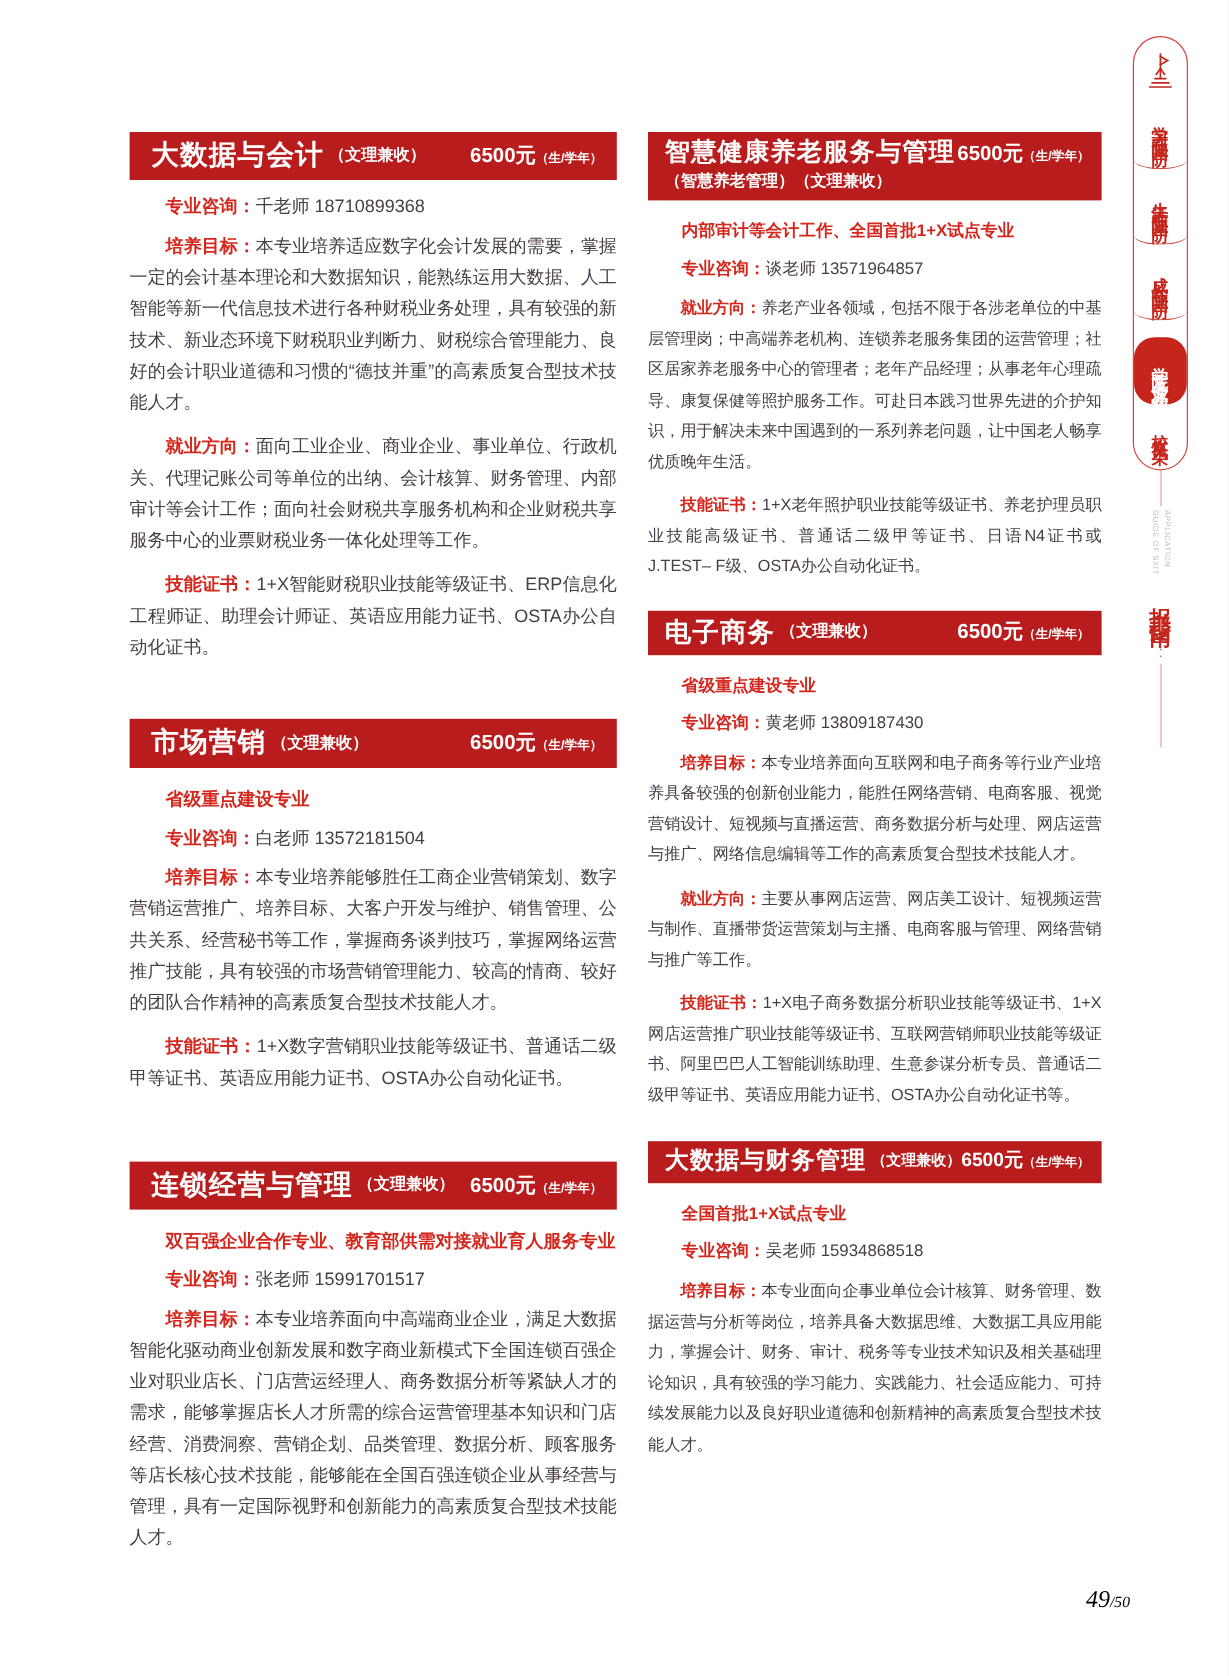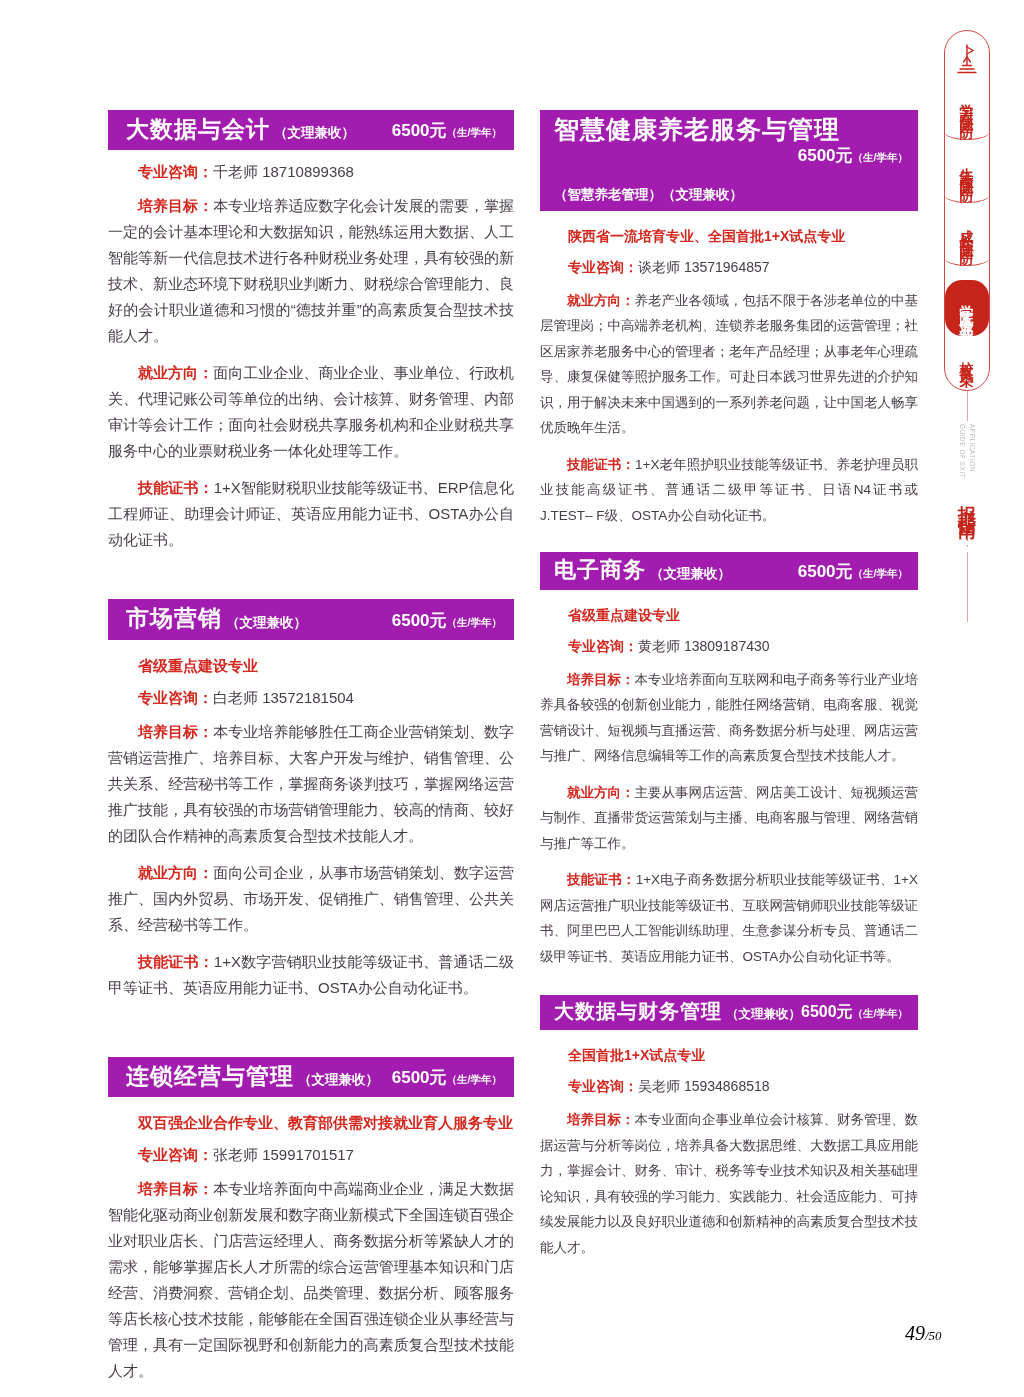--- a/index.html
+++ b/index.html
@@ -2,32 +2,32 @@
 <html><head>
 <meta charset="utf-8">
 <style>
   html,body{margin:0;padding:0;background:#e8e8e8;}
   .page{position:relative;width:1024px;height:1397px;background:#ffffff;overflow:hidden;
         font-family:"Liberation Sans","DejaVu Sans",sans-serif;}
   .col{position:absolute;top:110px;}
   .col-left{left:108px;width:406px;}
   .col-right{left:540px;width:378px;}
 
-  .band{display:flex;align-items:flex-end;background:#a21caf;color:#fff;
+  .band{display:flex;align-items:center;background:#b91c1c;color:#fff;
         padding:6px 12px 8px 18px;}
   .band .title{font-size:23px;font-weight:bold;letter-spacing:1px;line-height:1.15;white-space:nowrap;}
   .band .subtitle{font-size:13.5px;font-weight:bold;margin-left:4px;white-space:nowrap;}
   .band .fee{margin-left:auto;white-space:nowrap;}
   .band .fee .amount{font-size:17px;font-weight:bold;}
   .band .fee .unit{font-size:10.5px;font-weight:bold;}
   .col-right .band{padding:5px 10px 7px 14px;}
   .col-right .band .title{font-size:22px;}
   .band.two-line{flex-wrap:wrap;}
-  .band.two-line .title{font-size:25px;}
-  .band.two-line .subtitle{width:100%;order:3;margin-left:0;margin-top:19px;}
+  .band.two-line .title{font-size:21px;}
+  .band.two-line .subtitle{width:100%;order:3;margin-left:0;margin-top:3px;}
   .band.tight .title{font-size:20px;}
   .band.tight .subtitle{font-size:12.5px;}
   .band.tight .fee .amount{font-size:16px;}
 
   .honors{color:#d4271e;font-weight:bold;font-size:15px;text-indent:2em;margin:17px 0 0;}
   .consult{font-size:15px;text-indent:2em;margin:13px 0 0;color:#473d47;}
   .lbl{color:#d4271e;font-weight:bold;}
   .body-p{font-size:15px;line-height:26px;text-align:justify;text-indent:2em;
           color:#473d47;margin:11px 0 0;}
   .col-right .honors{font-size:14px;}
@@ -82,21 +82,20 @@
 
     <section class="major m2">
       <header class="band">
         <span class="title">市场营销</span>
         <span class="subtitle">（文理兼收）</span>
         <span class="fee"><span class="amount">6500元</span><span class="unit">（生/学年）</span></span>
       </header>
       <div class="honors">省级重点建设专业</div>
       <div class="consult"><span class="lbl">专业咨询：</span><span>白老师 13572181504</span></div>
       <p class="body-p"><span class="lbl">培养目标：</span><span>本专业培养能够胜任工商企业营销策划、数字营销运营推广、培养目标、大客户开发与维护、销售管理、公共关系、经营秘书等工作，掌握商务谈判技巧，掌握网络运营推广技能，具有较强的市场营销管理能力、较高的情商、较好的团队合作精神的高素质复合型技术技能人才。</span></p>
-      <p class="body-p"><span class="lbl">就业方向：</span><span>面向公司企业，从事市场营销策划、数字运营推广、国内外贸易、市场开发、促销推广、销售管理、公共关系、经营秘书等工作。</span></p>
       <p class="body-p"><span class="lbl">技能证书：</span><span>1+X数字营销职业技能等级证书、普通话二级甲等证书、英语应用能力证书、OSTA办公自动化证书。</span></p>
     </section>
 
     <section class="major m3">
       <header class="band">
         <span class="title">连锁经营与管理</span>
         <span class="subtitle">（文理兼收）</span>
         <span class="fee"><span class="amount">6500元</span><span class="unit">（生/学年）</span></span>
       </header>
       <div class="honors">双百强企业合作专业、教育部供需对接就业育人服务专业</div>
@@ -107,21 +106,21 @@
   </div>
 
   <div class="col col-right">
 
     <section class="major">
       <header class="band two-line">
         <span class="title">智慧健康养老服务与管理</span>
         <span class="fee"><span class="amount">6500元</span><span class="unit">（生/学年）</span></span>
         <span class="subtitle">（智慧养老管理）（文理兼收）</span>
       </header>
-      <div class="honors">陕西省一流培育专业、全国首批1+X试点专业</div>
+      <div class="honors">内部审计等会计工作、全国首批1+X试点专业</div>
       <div class="consult"><span class="lbl">专业咨询：</span><span>谈老师 13571964857</span></div>
       <p class="body-p"><span class="lbl">就业方向：</span><span>养老产业各领域，包括不限于各涉老单位的中基层管理岗；中高端养老机构、连锁养老服务集团的运营管理；社区居家养老服务中心的管理者；老年产品经理；从事老年心理疏导、康复保健等照护服务工作。可赴日本践习世界先进的介护知识，用于解决未来中国遇到的一系列养老问题，让中国老人畅享优质晚年生活。</span></p>
       <p class="body-p"><span class="lbl">技能证书：</span><span>1+X老年照护职业技能等级证书、养老护理员职业技能高级证书、普通话二级甲等证书、日语N4证书或J.TEST– F级、OSTA办公自动化证书。</span></p>
     </section>
 
     <section class="major m2">
       <header class="band">
         <span class="title">电子商务</span>
         <span class="subtitle">（文理兼收）</span>
         <span class="fee"><span class="amount">6500元</span><span class="unit">（生/学年）</span></span>

